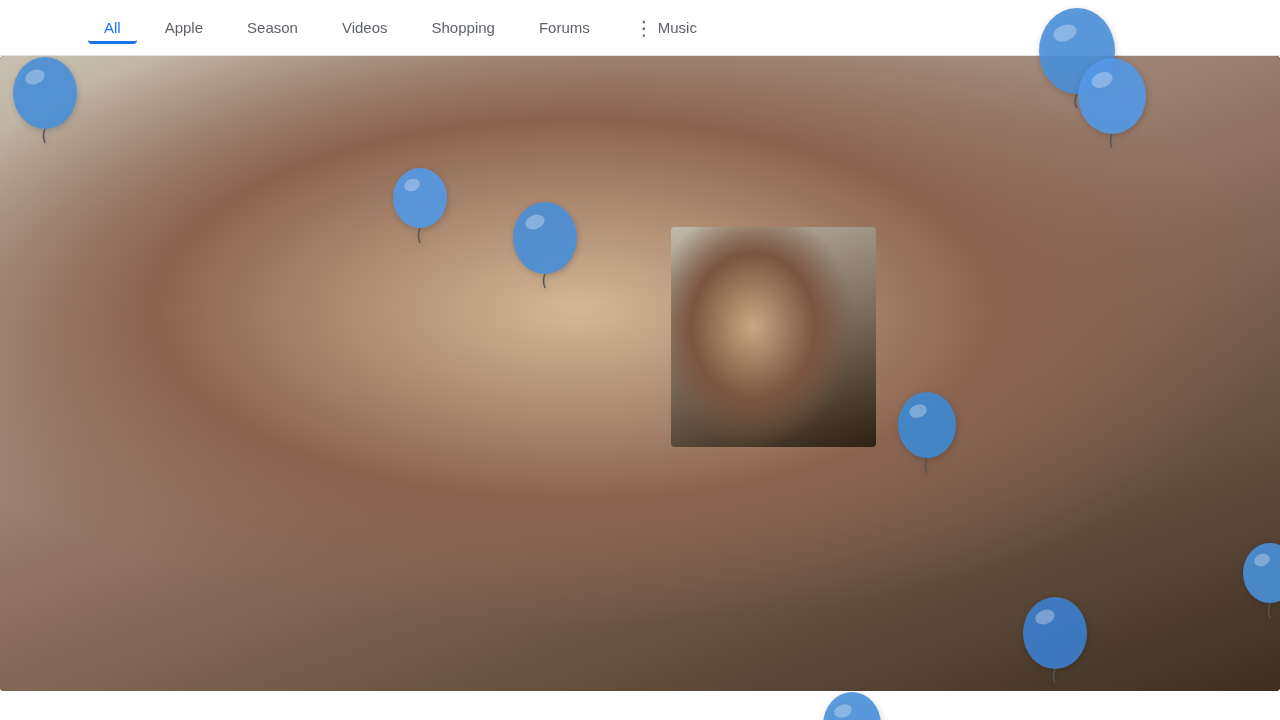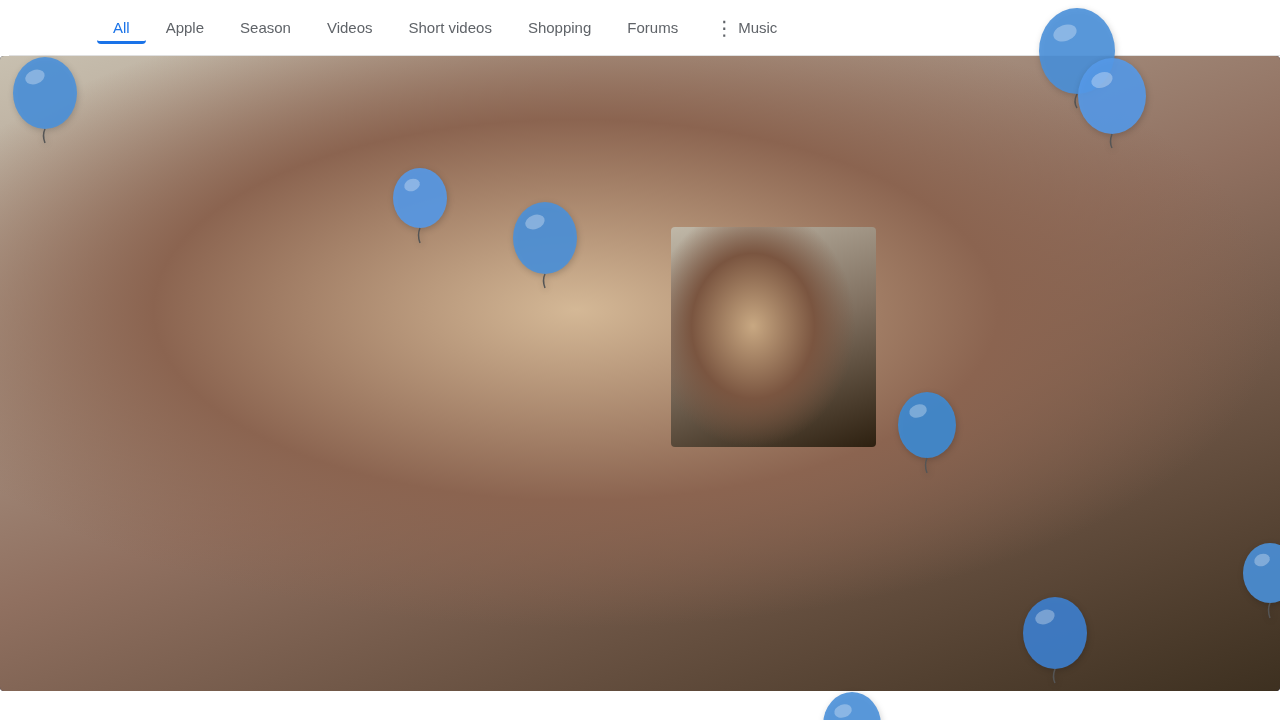--- a/index.html
+++ b/index.html
@@ -12,22 +12,21 @@
       position: relative;
     }
 
     
     .nav-tabs {
       display: flex;
       align-items: center;
       padding: 0 88px;
       border-bottom: 1px solid #e0e0e0;
       height: 56px;
-      gap: 4px;
-      margin-left: 9px;
+      gap: 12px;
     }
     .nav-tab {
       padding: 8px 16px;
       font-size: 15px;
       color: #5f6368;
       cursor: pointer;
       white-space: nowrap;
       border-radius: 4px;
       text-decoration: none;
     }
@@ -265,21 +264,20 @@
     }
   </style>
 </head>
 <body>
 
 <nav class="nav-tabs">
   <a class="nav-tab active">All</a>
   <a class="nav-tab">Apple</a>
   <a class="nav-tab">Season</a>
   <a class="nav-tab">Videos</a>
-  <a class="nav-tab">Short videos</a>
   <a class="nav-tab">Shopping</a>
   <a class="nav-tab">Forums</a>
   <a class="nav-tab more">
     <span class="nav-dots">⋮</span>
     <span>Music</span>
   </a>
 </nav>
 
 <div class="knowledge-panel">
   <h1 class="show-title">Severance</h1>

